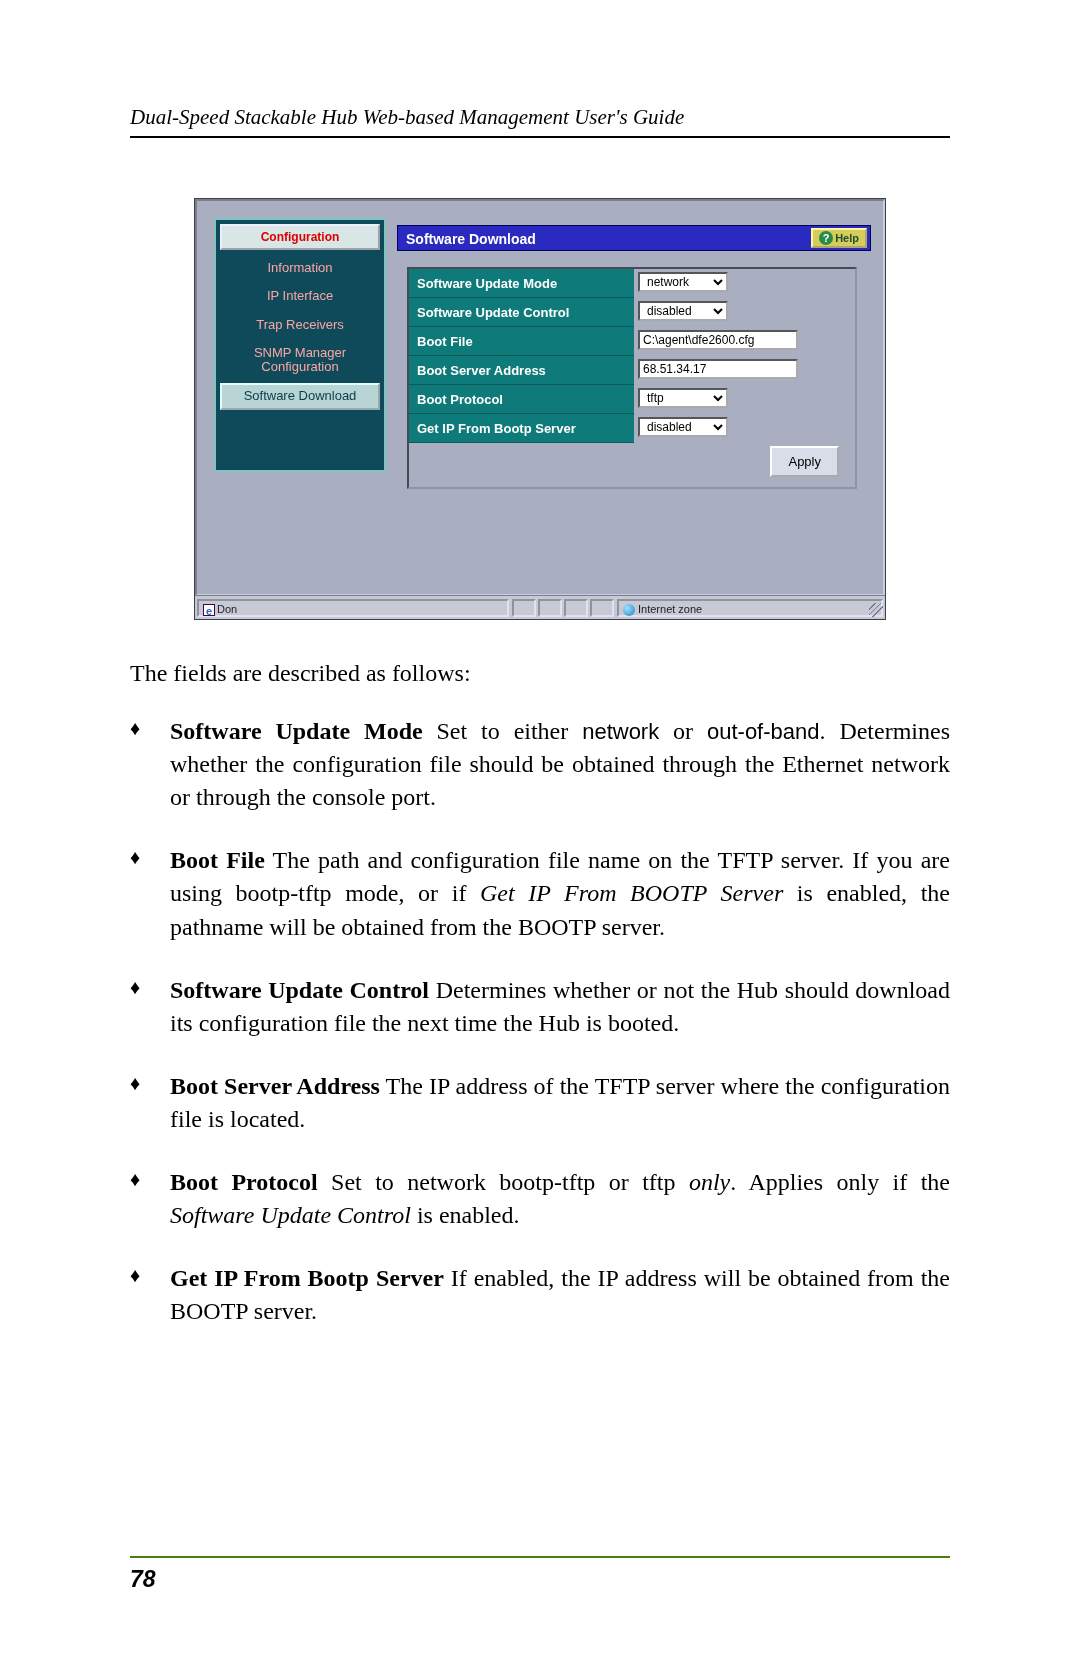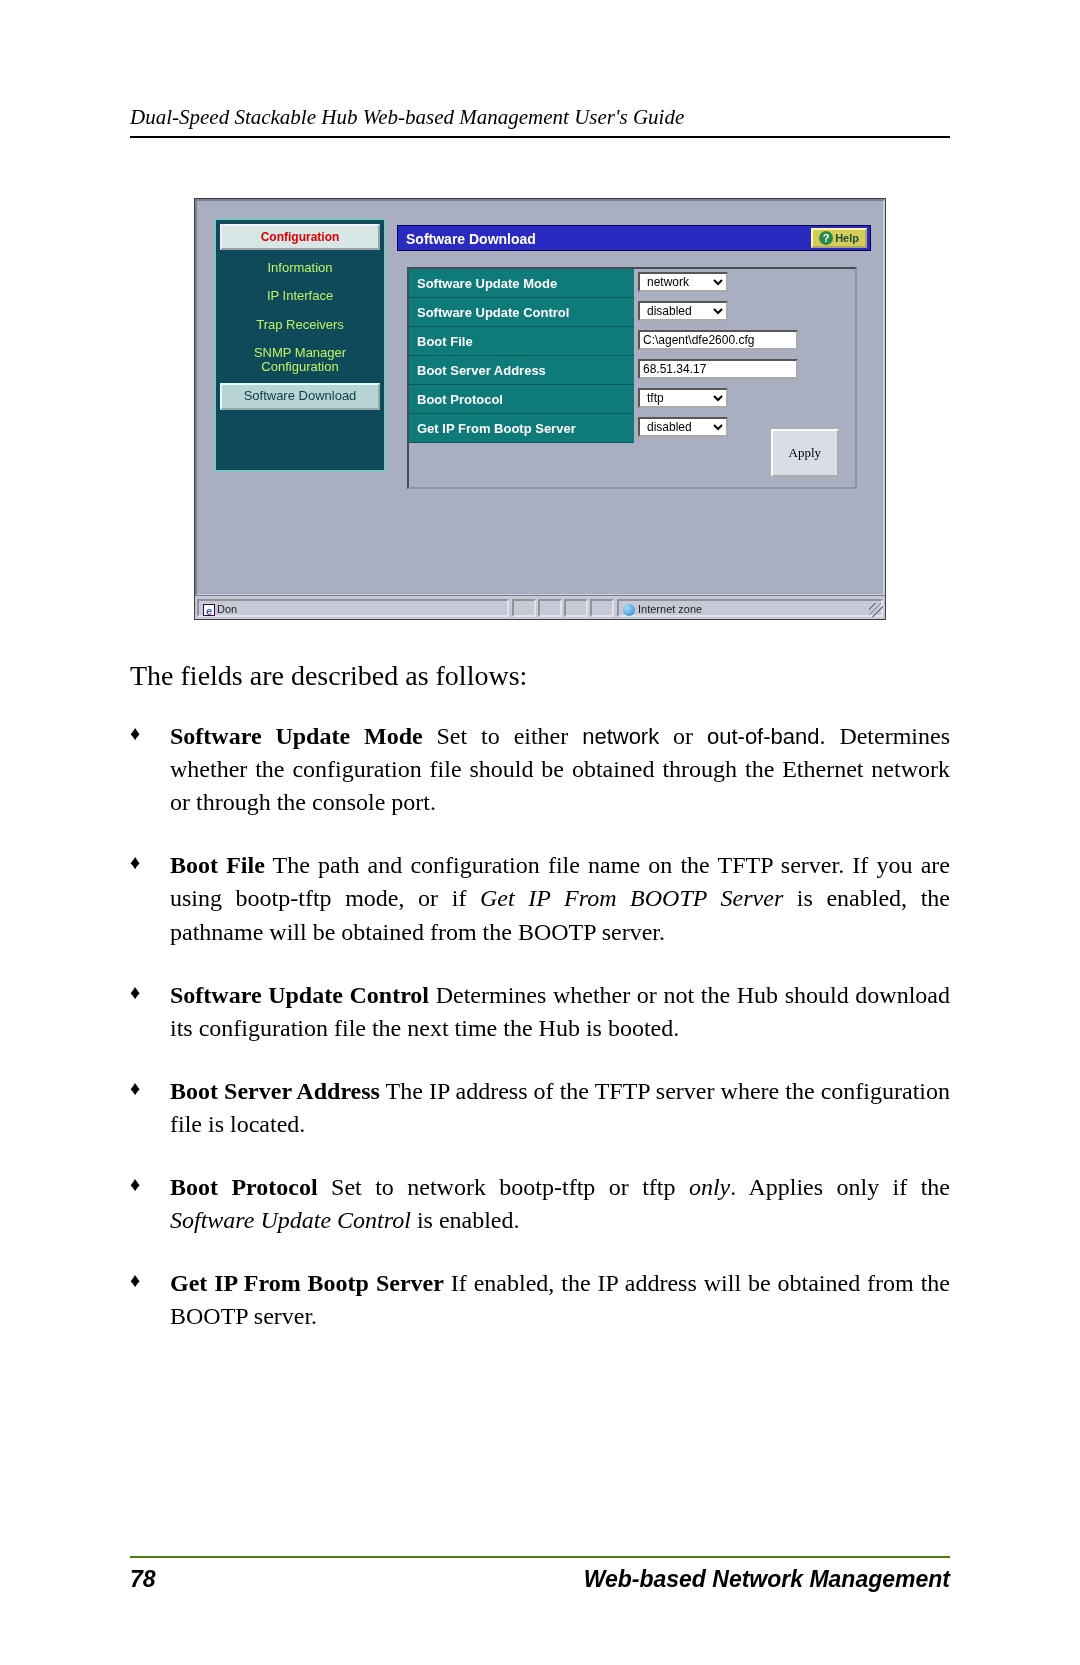--- a/index.html
+++ b/index.html
@@ -56,21 +56,21 @@
   .sidebar-title {
     background: #d8e6e6;
     color: #d00;
     font-weight: bold;
     border: 2px outset #eef;
     padding: 4px 0;
     margin: 4px;
     font-size: 12px;
   }
   .sb-item {
-    color: #bef264;
+    color: #fca5a5;
     padding: 7px 4px;
     font-size: 13px;
     line-height: 1.1;
   }
   .sb-item.selected {
     background: #b8d4d4;
     color: #0a3c48;
     border: 2px outset #dff;
     margin: 2px 4px;
     padding: 4px 2px;
@@ -150,23 +150,23 @@
     padding: 0 3px;
   }
   .fctrl select { width: 90px; }
   .fctrl input[type=text] { width: 160px; }
   .apply-btn {
     position: absolute;
     right: 16px;
     bottom: 10px;
     background: #d9dde8;
     border: 2px outset #fff;
-    padding: 14px 16px;
+    padding: 6px 16px;
     font-size: 13px;
-    font-family: Liberation Serif, serif;
+    font-family: Liberation Sans, sans-serif;
   }
   .status-bar {
     position: absolute;
     left: 0; right: 0; bottom: 0;
     height: 24px;
     background: #c7cad6;
     border-top: 1px solid #7a7d8c;
     display: flex;
     align-items: center;
     font-size: 11px;
@@ -220,21 +220,21 @@
     font-weight:bold;
   }
   .resize-icon{
     position:absolute;
     right:2px;bottom:2px;
     width:14px;height:14px;
     background:
       linear-gradient(135deg, transparent 0 4px, #7a7d8c 4px 5px, transparent 5px 8px, #7a7d8c 8px 9px, transparent 9px 12px, #7a7d8c 12px 13px, transparent 13px);
   }
   .intro {
-    font-size: 28px;
+    font-size: 24px;
     margin-bottom: 28px;
   }
   ul.fields {
     list-style: none;
     padding-left: 40px;
   }
   ul.fields li {
     position: relative;
     font-size: 24px;
     text-align: justify;
@@ -355,14 +355,13 @@
       <span class="bold">Boot Protocol</span><span>    Set to network bootp-tftp or tftp </span><span class="ital">only</span><span>.  Applies only if the </span><span class="ital">Software Update Control</span><span> is enabled.</span>
     </li>
     <li>
       <span class="bold">Get IP From Bootp Server</span><span>    If enabled, the IP address will be obtained from the BOOTP server.</span>
     </li>
   </ul>
 </div>
 
 <div class="footer">
   <span class="pnum">78</span>
-  <span>Web-based Network Management</span>
 </div>
 
 </body></html>

